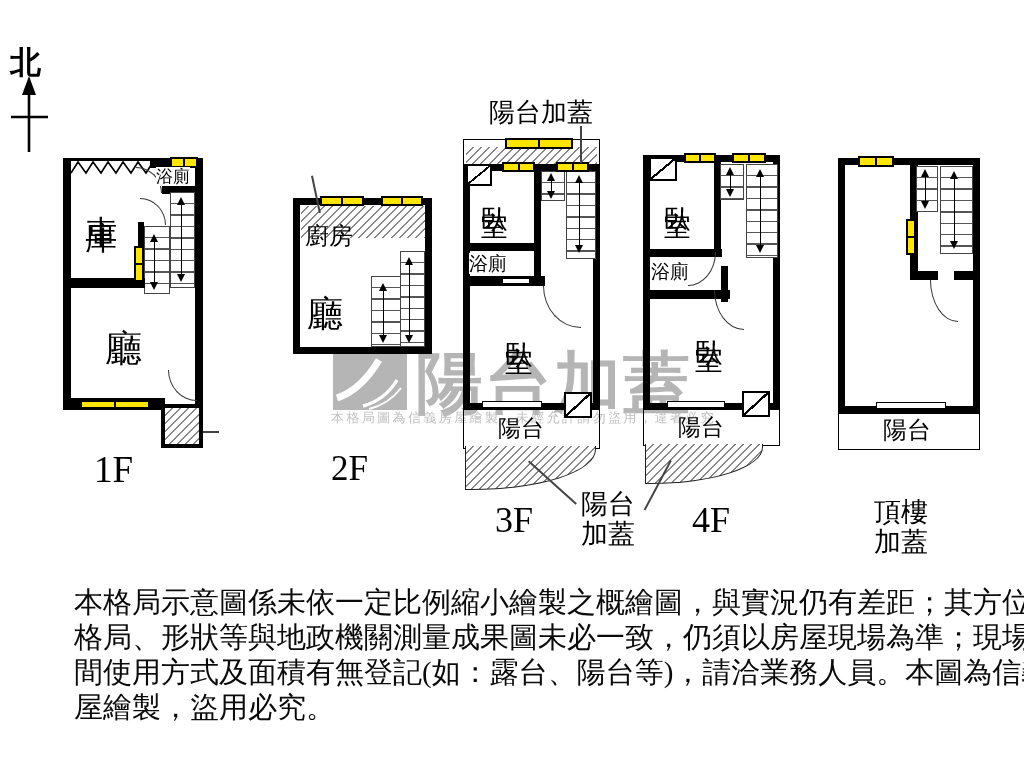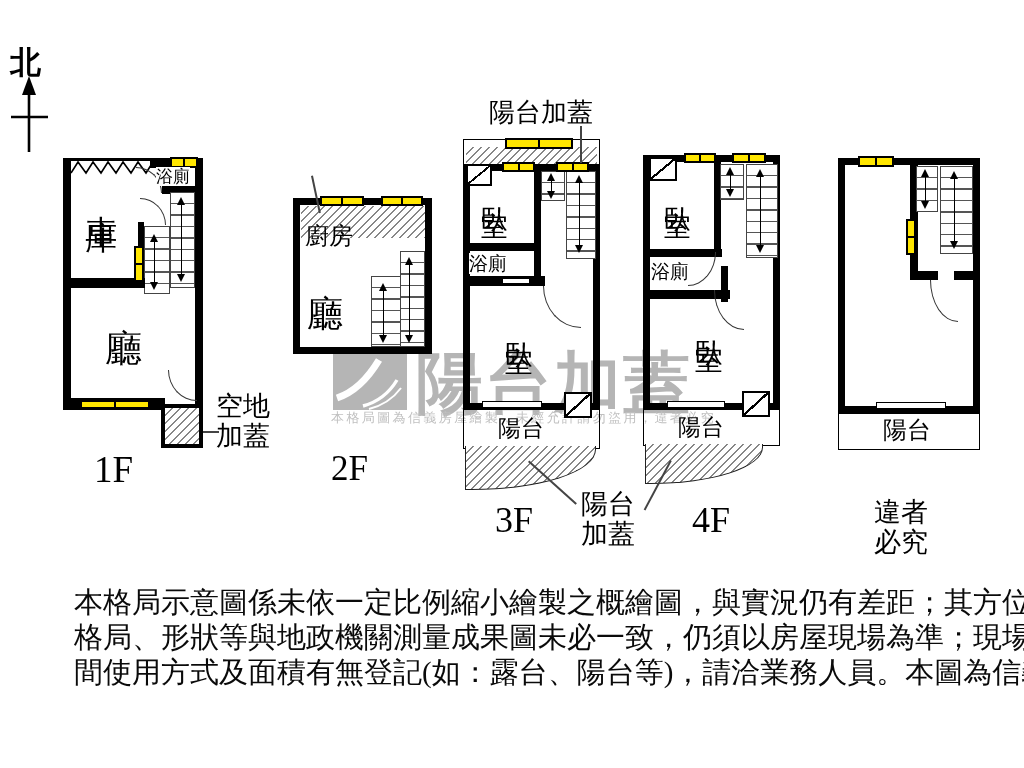--- a/index.html
+++ b/index.html
@@ -86,21 +86,20 @@
     </div>
   <div class="winy v" style="left:134px;top:246px;width:10px;height:36px;"></div>
   <div class="wall" style="left:63px;top:278px;width:82px;height:10px;"></div>
   <div class="wall" style="left:63px;top:398px;width:102px;height:12px;"></div>
   <div class="winy h" style="left:80px;top:400px;width:70px;height:9px;"></div>
   <div class="arc bl" style="left:168px;top:370px;width:29px;height:31px;"></div>
   <div class="hatch" style="left:161px;top:404px;width:42px;height:44px;border:4px solid #000;box-sizing:border-box;"></div>
   <div class="pline" style="left:203px;top:431px;width:16px;height:1.8px;"></div>
   <div class="lbl vtext" style="left:83px;top:190px;font-size:32px;height:82px;">車庫</div>
   <div class="lbl" style="left:105px;top:328px;font-size:37px;">廳</div>
-  <div class="lbl" style="left:216px;top:391px;font-size:27px;width:58px;">空地加蓋</div>
   <div class="lbl" style="left:94px;top:449px;font-size:37px;">1F</div>
 
   <div class="box" style="left:293px;top:198px;width:139px;height:156px;"></div>
   <div class="winy h" style="left:320px;top:196px;width:44px;height:10px;"></div>
   <div class="winy h" style="left:381px;top:196px;width:42px;height:10px;"></div>
   <div class="hatch" style="left:301px;top:206px;width:124px;height:32px;"></div>
   <div class="stairs" style="left:371px;top:276px;width:31px;height:71px;"></div>
   <div class="varrow" style="left:379px;top:283px;width:9px;height:60px;">
       <i></i>
     </div>
@@ -188,19 +187,20 @@
   <div class="stairs" style="left:940px;top:166px;width:33px;height:88px;"></div>
   <div class="varrow" style="left:950px;top:171px;width:9px;height:78px;">
       <i></i>
     </div>
   <div class="wall" style="left:910px;top:271px;width:28px;height:9px;"></div>
   <div class="wall" style="left:954px;top:271px;width:26px;height:9px;"></div>
   <div class="arc bl" style="left:930px;top:280px;width:28px;height:42px;"></div>
   <div class="winw" style="left:876px;top:402px;width:70px;height:7px;"></div>
   <div class="thin" style="left:838px;top:413px;width:142px;height:37px;"></div>
   <div class="lbl" style="left:883px;top:417px;font-size:24px;">陽台</div>
-  <div class="lbl" style="left:874px;top:497px;font-size:27px;width:60px;">違者必究</div>
+  <div class="lbl" style="left:874px;top:497px;font-size:27px;width:60px;">頂樓加蓋</div>
 
   <div class="disc" style="left:74px;top:585px;">本格局示意圖係未依一定比例縮小繪製之概繪圖，與實況仍有差距；其方位、</div>
   <div class="disc" style="left:74px;top:620px;">格局、形狀等與地政機關測量成果圖未必一致，仍須以房屋現場為準；現場空</div>
   <div class="disc" style="left:74px;top:655px;">間使用方式及面積有無登記(如：露台、陽台等)，請洽業務人員。本圖為信義房</div>
+  <div class="disc" style="left:74px;top:690px;">屋繪製，盜用必究。</div>
 
 </div>
 
 </body></html>

